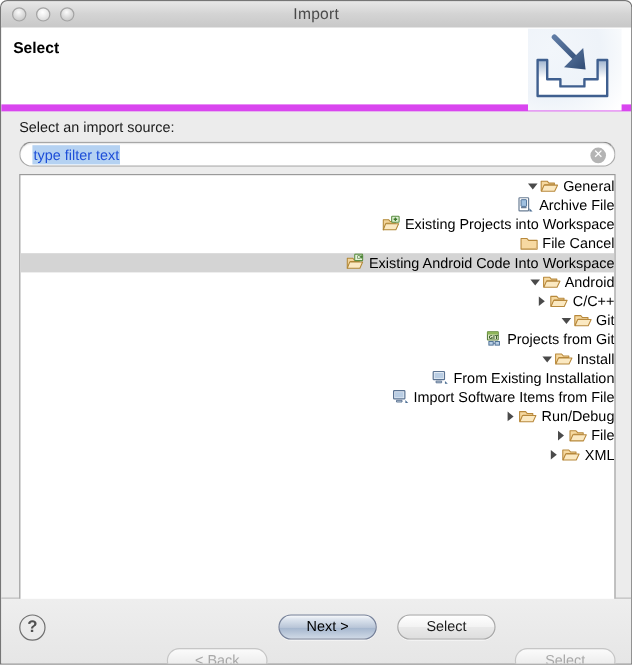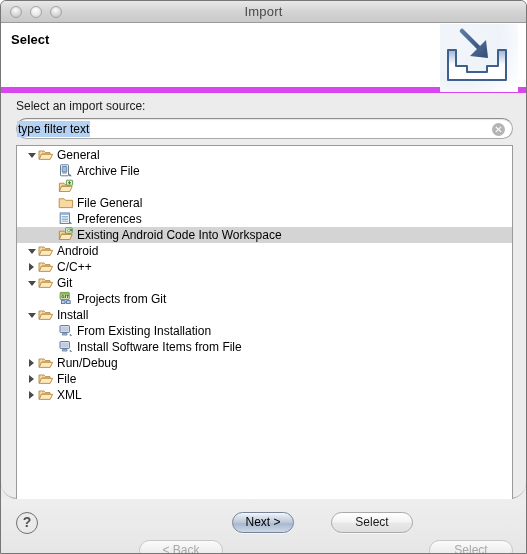--- a/index.html
+++ b/index.html
@@ -86,21 +86,20 @@
     background: radial-gradient(circle at 35% 35%, #f2f6fb 0%, #eef3f9 40%, #ffffff 72%);
   }
 
   
   .body {
     position: relative;
     height: 406px;
     background: #ececec;
     box-sizing: border-box;
     border-bottom: 1px solid #b6b6b6;
-    border-radius: 16px;
   }
   .body-label {
     position: absolute;
     left: 15px; top: 6px;
     font-size: 12px;
     color: #1a1a1a;
   }
 
   
   .filter-field {
@@ -110,22 +109,23 @@
     background: #ffffff;
     border: 1px solid #a9a9a9;
     border-top-color: #8d8d8d;
     border-radius: 11px;
     box-sizing: border-box;
     display: flex;
     align-items: center;
     box-shadow: inset 0 1px 1px rgba(0,0,0,0.10);
   }
   .filter-value {
+    margin-left: 10px;
     font-size: 12px;
-    color: #000000;
+    color: #1d4ed8;
     background: #b5d2f2;
     padding: 1px 1px 1px 1px;
     line-height: 14px;
   }
   .clear-btn {
     position: absolute;
     right: 7px; top: 4px;
     width: 13px; height: 13px;
     border-radius: 50%;
     background: #b4b4b4;
@@ -151,20 +151,21 @@
 
   .row {
     display: flex;
     align-items: center;
     height: 16px;
     font-size: 12px;
     color: #000000;
     white-space: nowrap;
     cursor: default;
     box-sizing: border-box;
+    justify-content: flex-end;
   }
   .row.selected { background: #d4d4d4; }
 
   .twisty {
     width: 11px; height: 16px;
     flex: 0 0 11px;
     position: relative;
   }
   .twisty.down::before {
     content: "";
@@ -230,21 +231,21 @@
     cursor: default;
     margin-top: 28px;
   }
   .btn.default {
     background: linear-gradient(to bottom, #f7f9fb 0%, #dfe6ef 14%, #b9c6d8 52%, #a7b8cf 56%, #cfd9e6 100%);
     border: 1px solid #77829a;
     color: #000000;
     font-weight: normal;
   }
   #btn-back   { left: 138px; width: 84px; }
-  #btn-next   { left: 231px; width: 62px; }
+  #btn-next   { left: 231px; width: 82px; }
   #btn-cancel { left: 330px; width: 82px; }
   #btn-finish { left: 428px; width: 84px; }
 </style>
 </head>
 <body>
 
 <div class="window">
 
   <div class="titlebar">
     <div class="traffic">
@@ -313,40 +314,30 @@
           </div>
           <div class="row">
             <div style="flex: 0 0 auto; width: 30px; height: 16px;"></div>
             <div class="twisty"></div>
             <div class="ico"><svg width="16" height="16" viewBox="0 0 16 16">
                 <path d="M1.4,12.4 L1.4,4.2 L6,4.2 L7.2,5.6 L11.4,5.6 L11.4,7 L4,7 L1.8,12.4 Z" fill="#f2d49a" stroke="#b08634" stroke-width="0.85" stroke-linejoin="round"></path>
                 <path d="M3.4,7.4 L14.2,7.4 L11.9,12.5 L1.4,12.5 Z" fill="#fbe9c2" stroke="#b08634" stroke-width="0.85" stroke-linejoin="round"></path>
                 <rect x="8.4" y="1.2" width="6.2" height="5" rx="0.6" fill="#dff0d4" stroke="#5c8f43" stroke-width="0.9"></rect>
                 <path d="M11.5,2.2 v3 M10,3.7 h3" stroke="#3f7a2c" stroke-width="1.1"></path>
               </svg></div>
+            <span class="row-label">Existing Projects into Workspace</span>
           </div>
           <div class="row">
             <div style="flex: 0 0 auto; width: 30px; height: 16px;"></div>
             <div class="twisty"></div>
             <div class="ico"><svg width="16" height="16" viewBox="0 0 16 16">
                 <path d="M1.2,12.6 L1.2,3.8 L6.2,3.8 L7.5,5.3 L14.6,5.3 L14.6,12.6 Z" fill="#f7d9a2" stroke="#b8893c" stroke-width="0.9" stroke-linejoin="round"></path>
                 <path d="M12.2,12.6 L14.6,12.6 L14.6,10.4 Z" fill="#d7b075"></path>
               </svg></div>
-            <span class="row-label">File General</span>
-          </div>
-          <div class="row">
-            <div style="flex: 0 0 auto; width: 30px; height: 16px;"></div>
-            <div class="twisty"></div>
-            <div class="ico"><svg width="16" height="16" viewBox="0 0 16 16">
-                <rect x="2.2" y="2" width="9.2" height="10.4" fill="#ffffff" stroke="#56799e" stroke-width="1"></rect>
-                <rect x="2.2" y="2" width="9.2" height="1.9" fill="#8fb4d6"></rect>
-                <path d="M3.6,5.4 h6.4 M3.6,7 h6.4 M3.6,8.6 h6.4 M3.6,10.2 h6.4" stroke="#7ea2c4" stroke-width="0.9"></path>
-                <path d="M11.8,10.4 l2.4,2.4 h-2.4 z" fill="#4d6f94"></path>
-              </svg></div>
-            <span class="row-label">Preferences</span>
+            <span class="row-label">File Cancel</span>
           </div>
           <div class="row selected">
             <div style="flex: 0 0 auto; width: 30px; height: 16px;"></div>
             <div class="twisty"></div>
             <div class="ico"><svg width="16" height="16" viewBox="0 0 16 16">
                 <path d="M1.4,12.4 L1.4,4.2 L6,4.2 L7.2,5.6 L11.4,5.6 L11.4,7 L4,7 L1.8,12.4 Z" fill="#f2d49a" stroke="#b08634" stroke-width="0.85" stroke-linejoin="round"></path>
                 <path d="M3.4,7.4 L14.2,7.4 L11.9,12.5 L1.4,12.5 Z" fill="#fbe9c2" stroke="#b08634" stroke-width="0.85" stroke-linejoin="round"></path>
                 <rect x="7.6" y="0.8" width="6.6" height="5.4" rx="0.6" fill="#e4f2d8" stroke="#5c8f43" stroke-width="0.9"></rect>
                 <text x="9.2" y="4.9" font-family="DejaVu Sans" font-size="4.4" fill="#2f5c1f">C</text>
                 <path d="M13,1.8 v2.6 M11.7,3.1 h2.6" stroke="#3f7a2c" stroke-width="1"></path>
@@ -415,21 +406,21 @@
           </div>
           <div class="row">
             <div style="flex: 0 0 auto; width: 30px; height: 16px;"></div>
             <div class="twisty"></div>
             <div class="ico"><svg width="16" height="16" viewBox="0 0 16 16">
                 <rect x="2" y="2.6" width="9.4" height="6.8" rx="0.6" fill="#e6edf5" stroke="#5b7392" stroke-width="1"></rect>
                 <rect x="3.2" y="3.8" width="7" height="4.4" fill="#b9cde3"></rect>
                 <path d="M4.4,10.6 h4.6 v1.4 h-4.6 z" fill="#cdd8e4" stroke="#5b7392" stroke-width="0.8"></path>
                 <path d="M11.8,10.4 l2.4,2.4 h-2.4 z" fill="#4d6f94"></path>
               </svg></div>
-            <span class="row-label">Install Software Items from File</span>
+            <span class="row-label">Import Software Items from File</span>
           </div>
           <div class="row">
             <div style="flex: 0 0 auto; width: 10px; height: 16px;"></div>
             <div class="twisty right"></div>
             <div class="ico"><svg width="16" height="16" viewBox="0 0 16 16">
                 <path d="M1,12 L1,4 L6,4 L7.4,5.6 L12,5.6 L12,7 L4,7 L1.6,12 Z" fill="#f6d9a0" stroke="#b8893c" stroke-width="0.9" stroke-linejoin="round"></path>
                 <path d="M3.4,7.3 L14.6,7.3 L12.2,12.4 L1.2,12.4 Z" fill="#fbe9c2" stroke="#b8893c" stroke-width="0.9" stroke-linejoin="round"></path>
               </svg></div>
             <span class="row-label">Run/Debug</span>
           </div>

